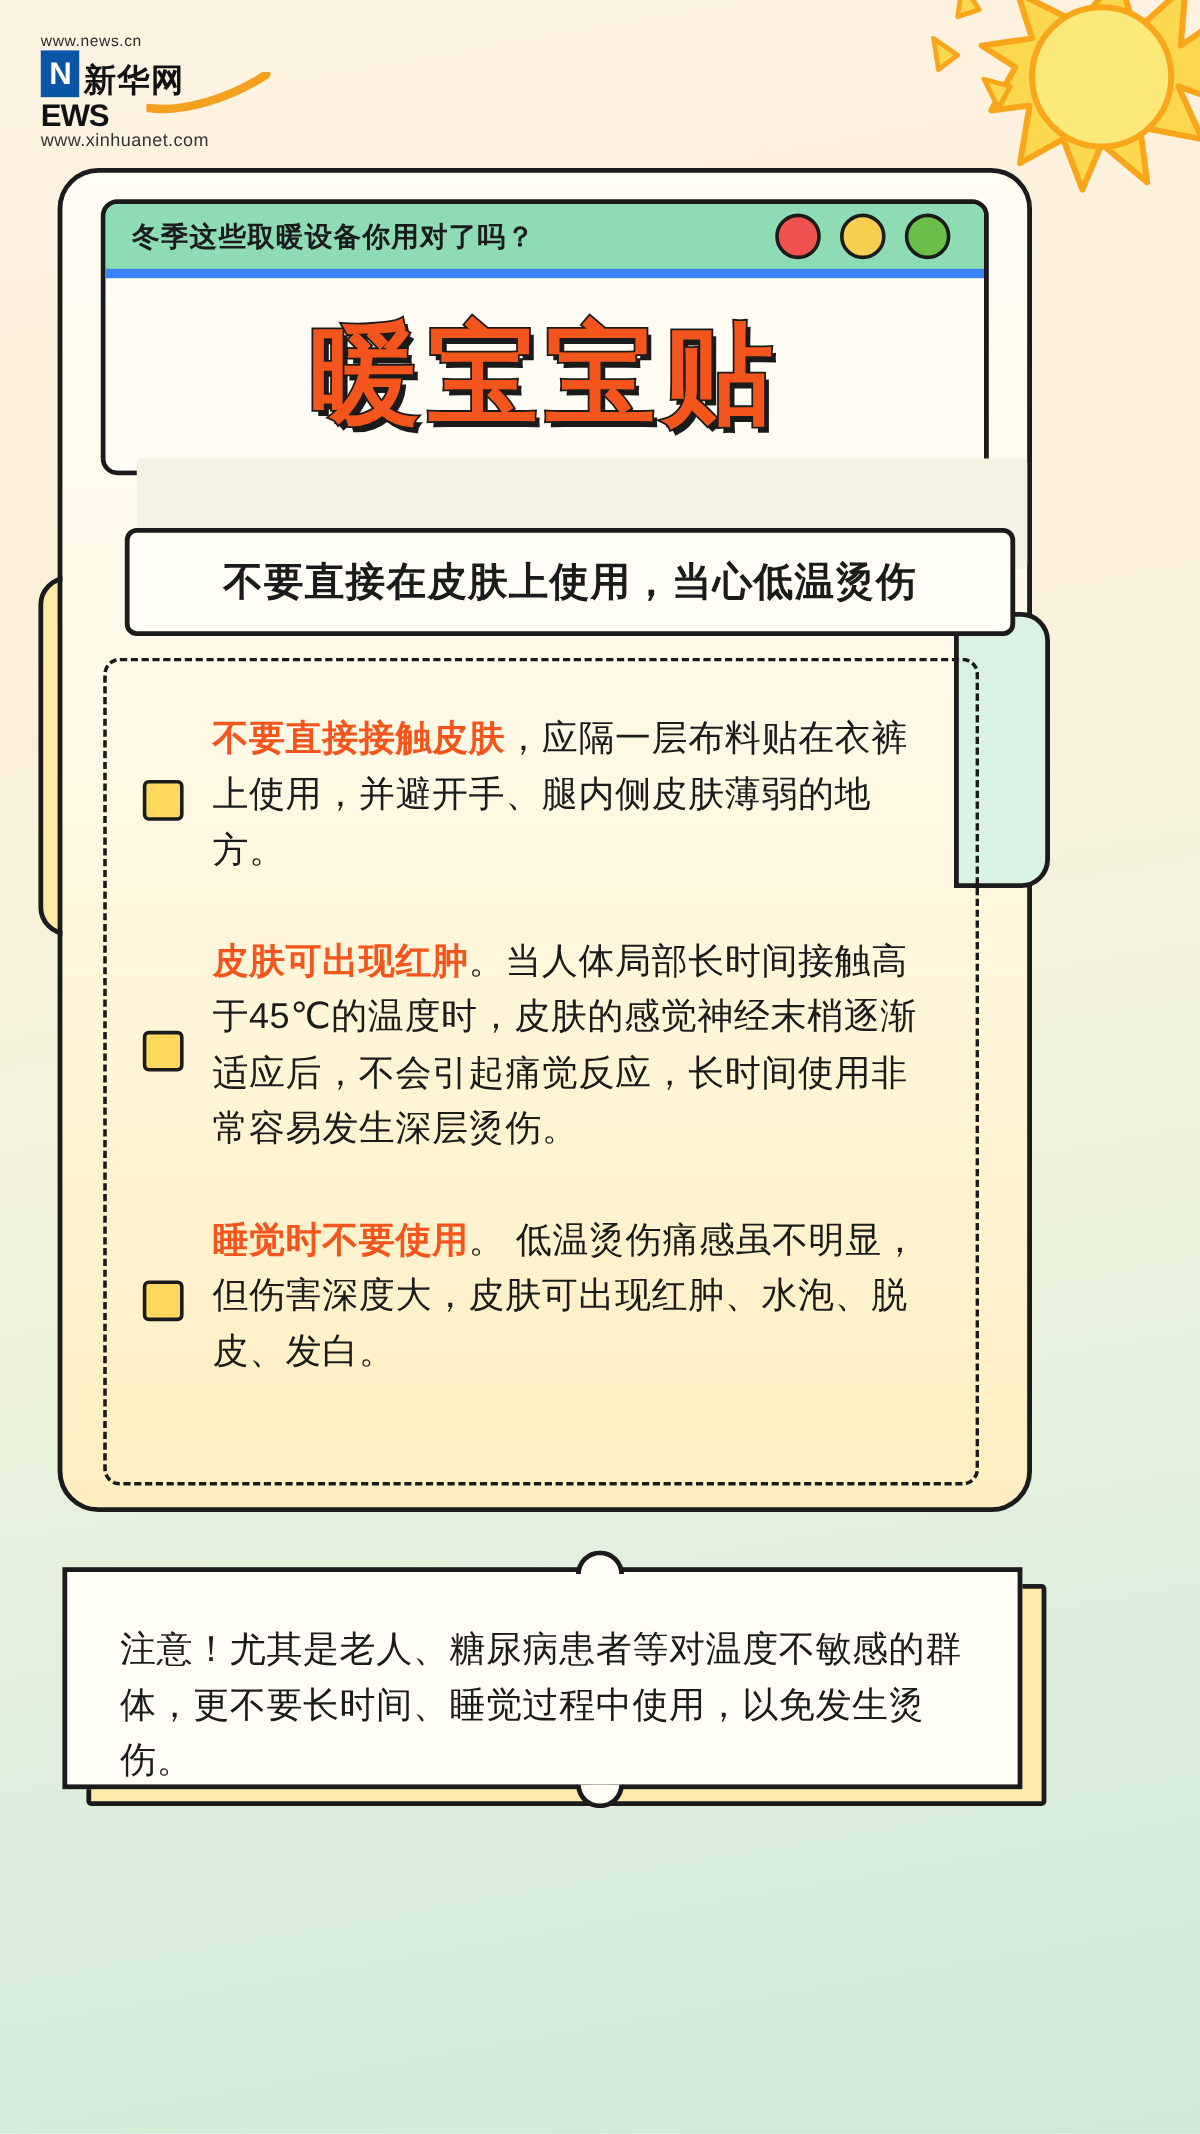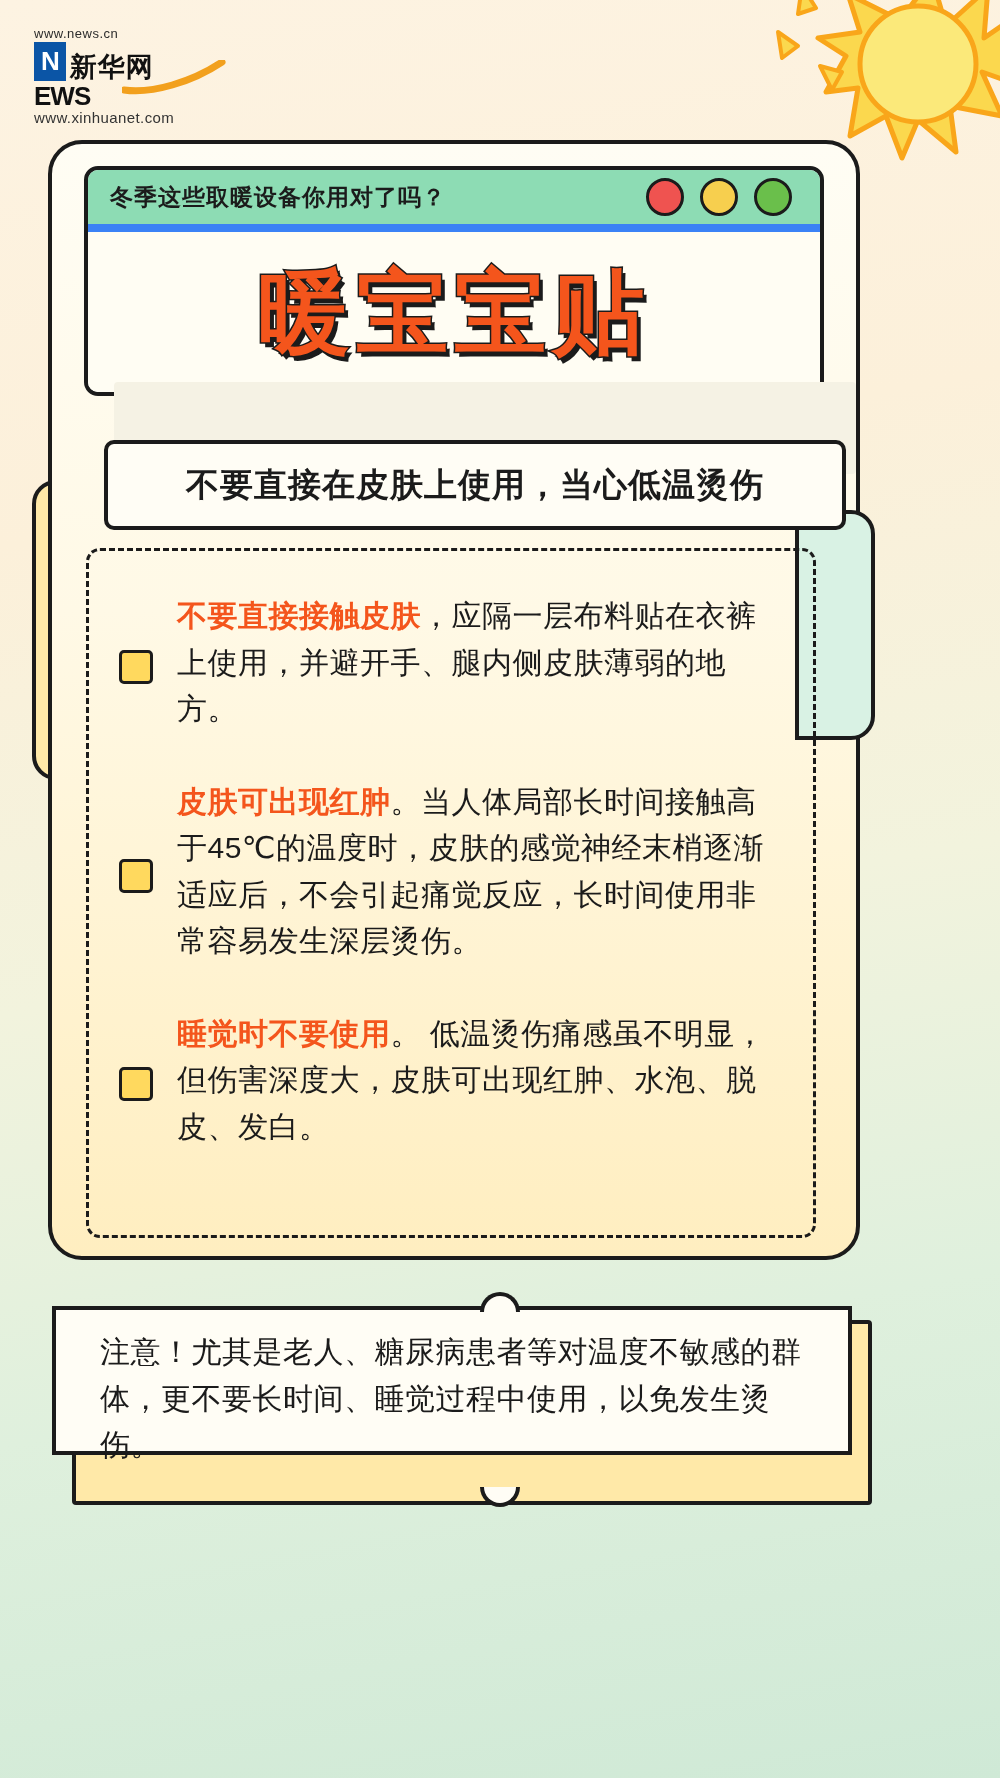--- a/index.html
+++ b/index.html
@@ -268,25 +268,25 @@
     border: 4px solid #1b1b1b;
     border-radius: 4px;
     box-sizing: border-box;
     z-index: 1;
   }
   .note {
     position: absolute;
     left: 52px;
     top: 1306px;
     width: 800px;
-    height: 149px;
+    height: 185px;
     background: #fffdf5;
     border: 4px solid #1b1b1b;
     box-sizing: border-box;
-    padding: 19px 44px;
+    padding: 42px 44px;
     z-index: 2;
   }
   .note-text {
     font-size: 30px;
     line-height: 1.55;
     color: #1b1b1b;
     letter-spacing: 0.5px;
   }
   .notch {
     position: absolute;

